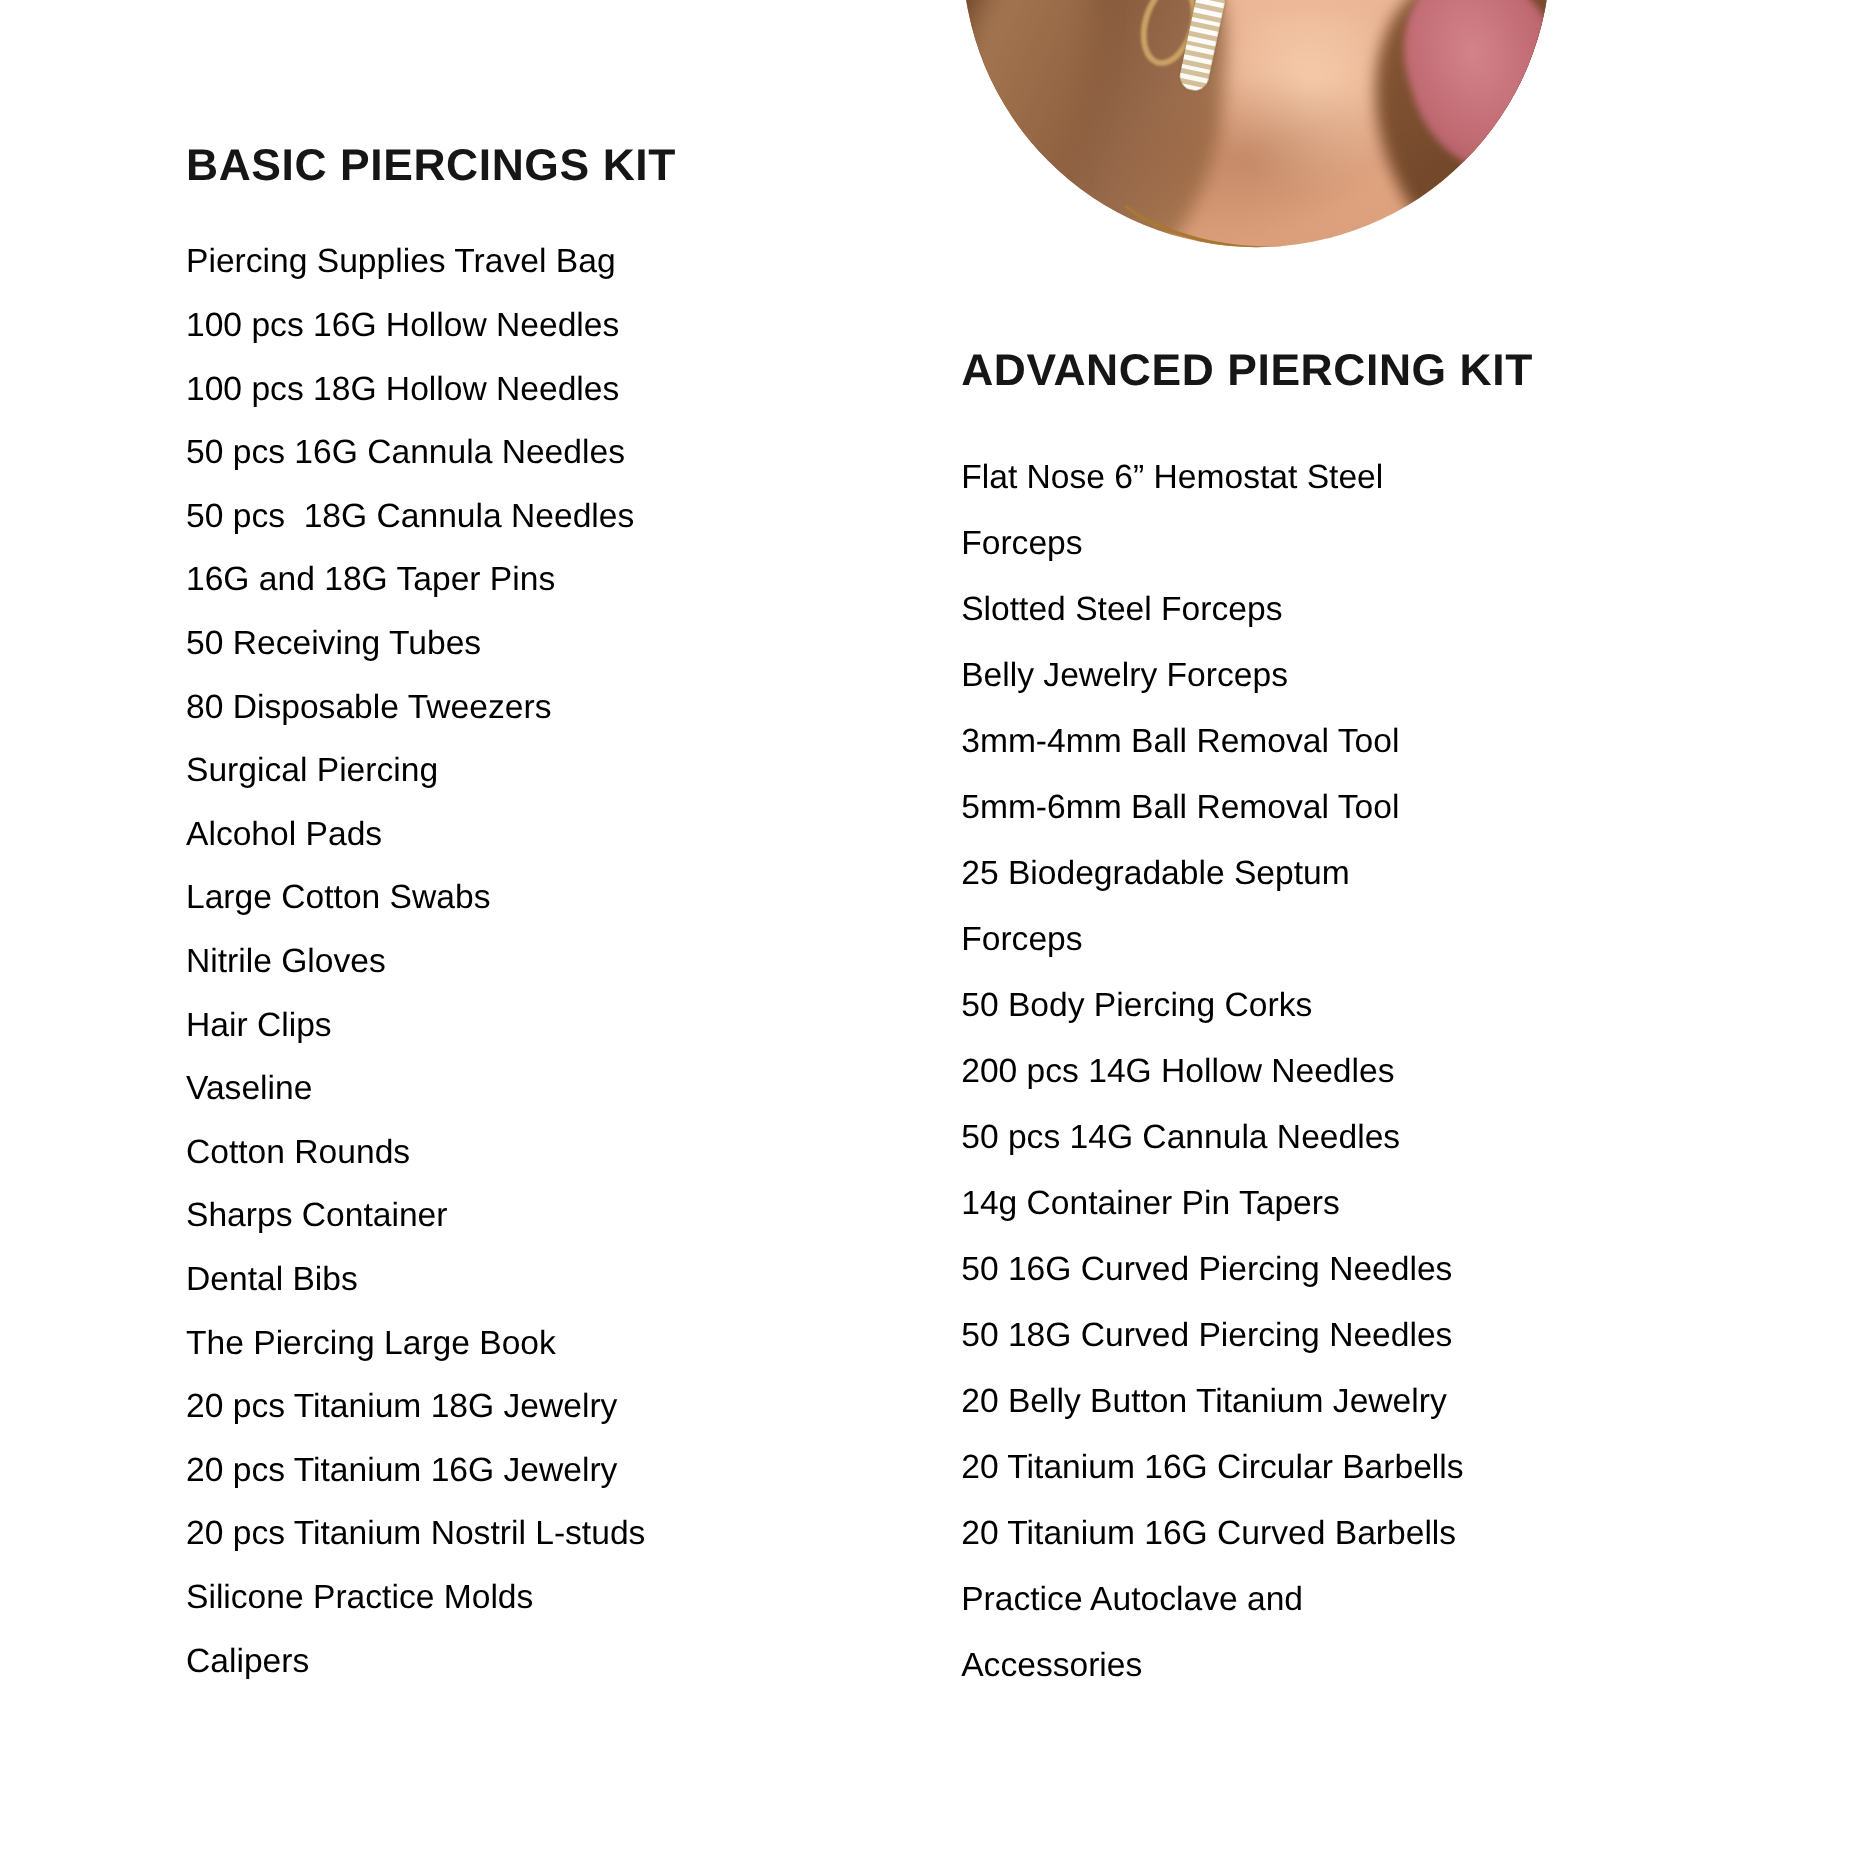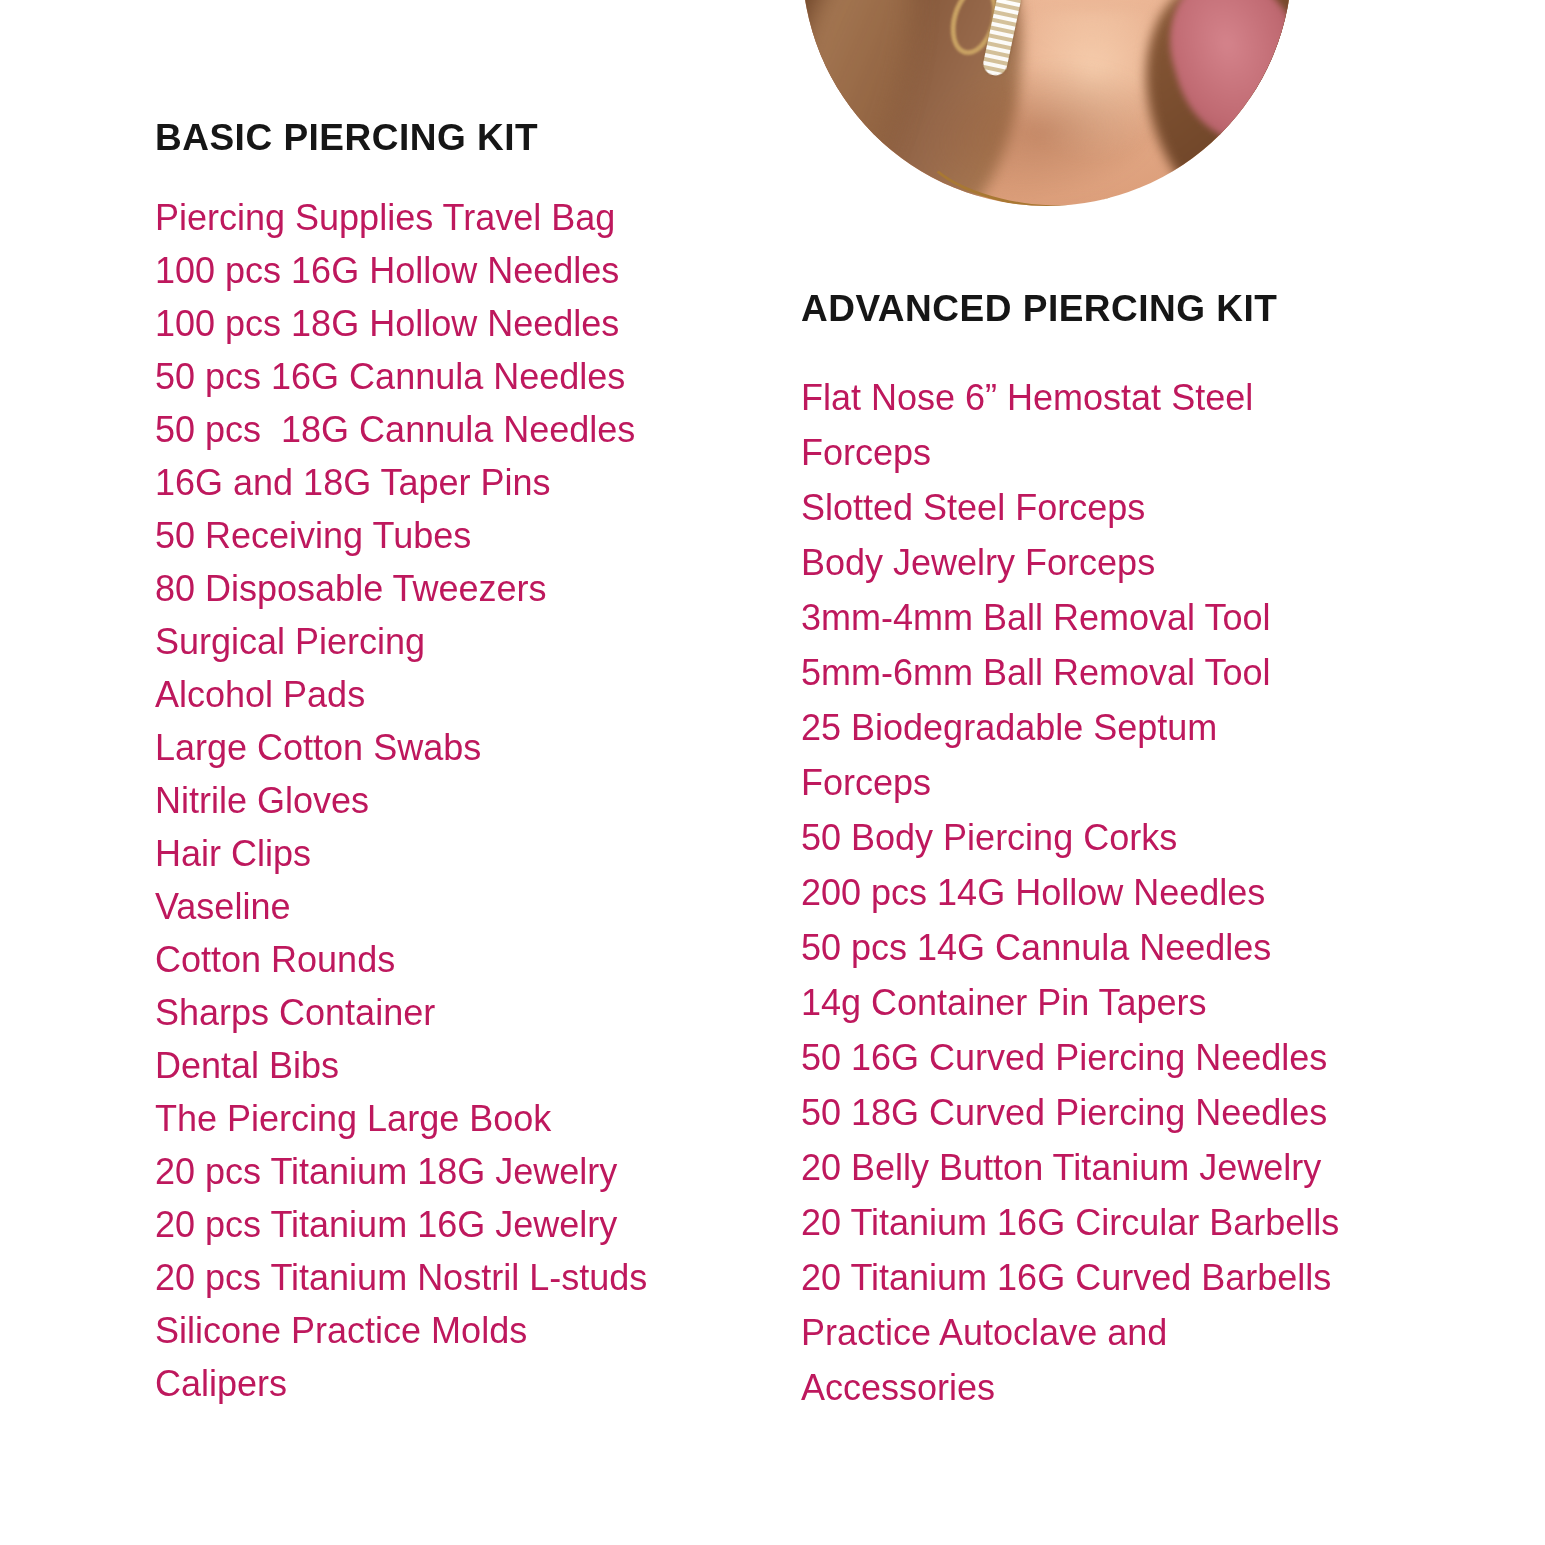--- a/index.html
+++ b/index.html
@@ -26,23 +26,23 @@
   }
   #basic-heading    { left: 155px; top: 86px;  }
   #advanced-heading { left: 801px; top: 260px; margin-top: 28px; }
 
   
   .kit-list {
     position: absolute;
     margin: 0;
     padding: 0;
     list-style: none;
-    font-size: 36px;
+    font-size: 28px;
     font-weight: 400;
-    color: #be185d;
+    color: #000000;
   }
   #basic-list    { left: 155px; top: 191px; line-height: 53px; width: 640px; }
   #advanced-list { left: 801px; top: 370px; line-height: 55px; width: 655px; }
   .kit-list li { white-space: pre-wrap; }
 
   
   .photo-circle {
     position: absolute;
     left: 802px;
     top: -284px;
@@ -135,21 +135,21 @@
   <div class="layer neck-highlight"></div>
   <div class="layer chin-shadow"></div>
   <div class="layer hair-right"></div>
   <div class="layer hair-right-upper"></div>
   <div class="layer lips"></div>
   <div class="layer necklace"></div>
   <div class="layer earring-hoop"></div>
   <div class="layer earring-diamond"></div>
 </div>
 
-<h2 class="kit-heading" id="basic-heading">BASIC PIERCING KIT</h2>
+<h2 class="kit-heading" id="basic-heading">BASIC PIERCINGS KIT</h2>
 <ul class="kit-list" id="basic-list">
     <li>Piercing Supplies Travel Bag</li>
     <li>100 pcs 16G Hollow Needles</li>
     <li>100 pcs 18G Hollow Needles</li>
     <li>50 pcs 16G Cannula Needles</li>
     <li>50 pcs  18G Cannula Needles</li>
     <li>16G and 18G Taper Pins</li>
     <li>50 Receiving Tubes</li>
     <li>80 Disposable Tweezers</li>
     <li>Surgical Piercing</li>
@@ -167,21 +167,21 @@
     <li>20 pcs Titanium Nostril L-studs</li>
     <li>Silicone Practice Molds</li>
     <li>Calipers</li>
   </ul>
 
 <h2 class="kit-heading" id="advanced-heading">ADVANCED PIERCING KIT</h2>
 <ul class="kit-list" id="advanced-list">
     <li>Flat Nose 6” Hemostat Steel
 Forceps</li>
     <li>Slotted Steel Forceps</li>
-    <li>Body Jewelry Forceps</li>
+    <li>Belly Jewelry Forceps</li>
     <li>3mm-4mm Ball Removal Tool</li>
     <li>5mm-6mm Ball Removal Tool</li>
     <li>25 Biodegradable Septum
 Forceps</li>
     <li>50 Body Piercing Corks</li>
     <li>200 pcs 14G Hollow Needles</li>
     <li>50 pcs 14G Cannula Needles</li>
     <li>14g Container Pin Tapers</li>
     <li>50 16G Curved Piercing Needles</li>
     <li>50 18G Curved Piercing Needles</li>

